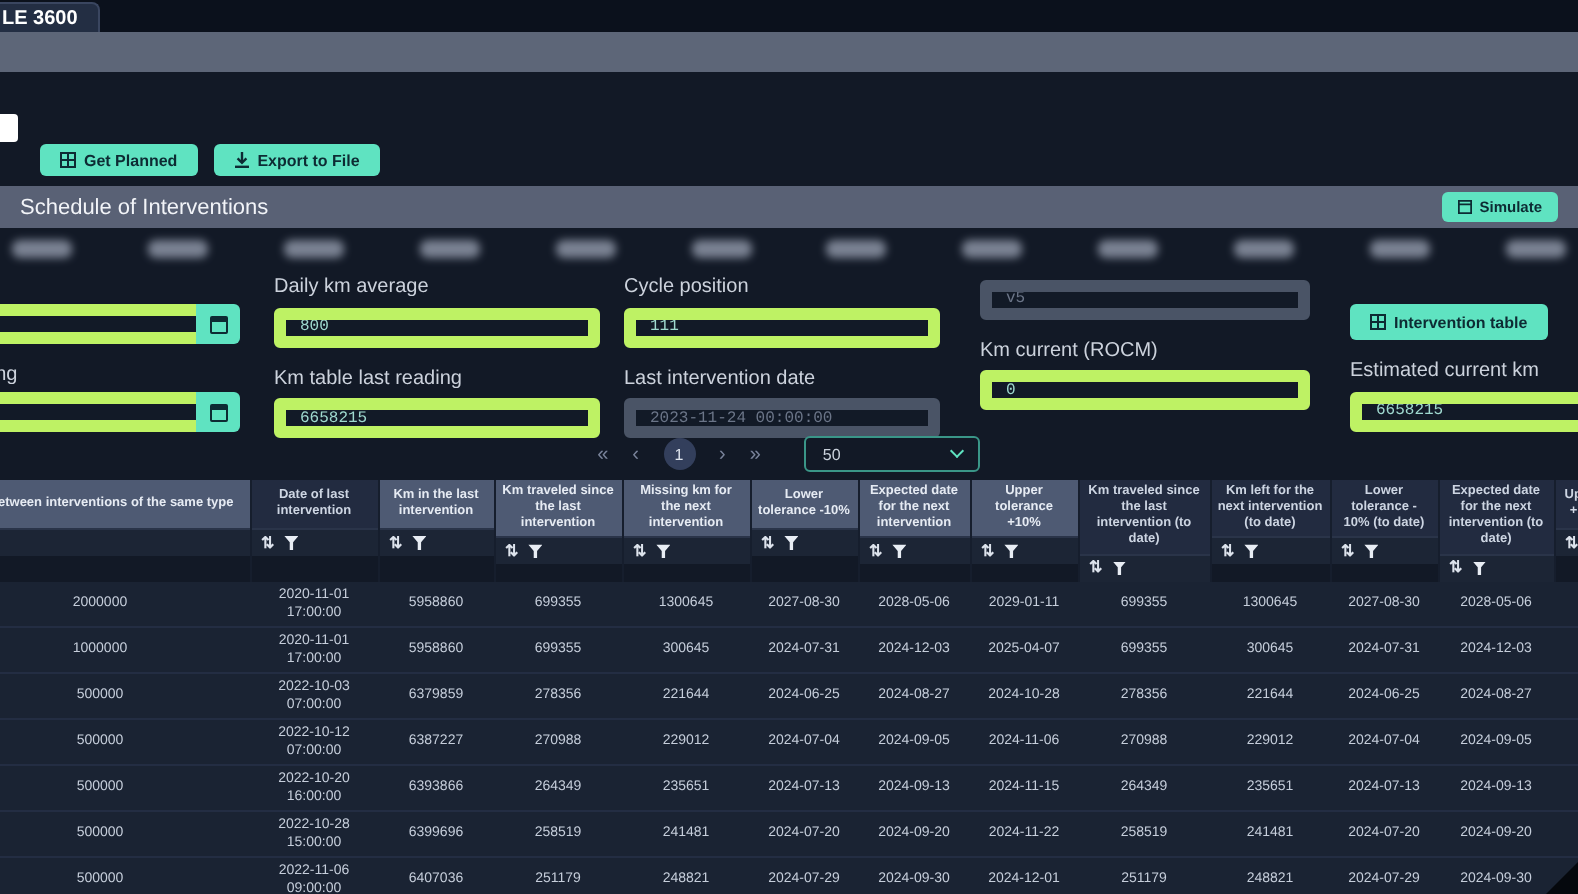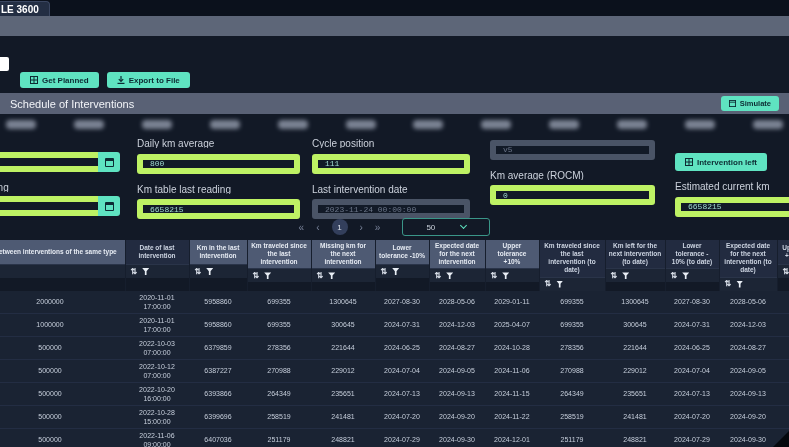--- a/index.html
+++ b/index.html
@@ -38,21 +38,21 @@
   .inp.disabled { border-color:#4a5466; color:#6b7588; }
   .dategrp { display:flex; }
   .dategrp .inp { flex:1; border-radius:3px 0 0 3px; border-right:none; }
   .calbtn { width:22px; height:20px; background:#5fe3c1; border:none; border-radius:0 3px 3px 0; display:flex; align-items:center; justify-content:center; cursor:pointer; }
   .cal-glyph { width:9px; height:9px; border:1.3px solid #0d2b33; border-top:3px solid #0d2b33; border-radius:1px; }
 
   
   .pagination { position:absolute; top:218px; left:0; right:0; display:flex; justify-content:center; align-items:center; gap:12px; color:#79839a; font-size:10px; }
   .pg-btn { cursor:pointer; }
   .page-circle { width:16px; height:16px; border-radius:50%; background:#333f5c; color:#dfe5ee; display:flex; align-items:center; justify-content:center; font-size:8px; cursor:pointer; }
-  .psel { width:88px; height:18px; border:1px solid #3a9688; border-radius:3px; color:#c9d1db; font-size:8px; display:flex; align-items:center; justify-content:space-between; padding:0 23px; margin-left:10px; cursor:pointer; }
+  .psel { width:88px; height:18px; border:1px solid #3a9688; border-radius:3px; color:#c9d1db; font-size:8px; display:flex; align-items:center; justify-content:space-between; padding:0 8px; margin-left:10px; cursor:pointer; }
   .chev { width:5px; height:5px; border-right:1.3px solid #5fe3c1; border-bottom:1.3px solid #5fe3c1; transform:rotate(45deg); margin-top:-3px; }
 
   
   .grid { position:absolute; top:240px; left:-25px; width:862px; border-collapse:collapse; table-layout:fixed; }
   .grid th { padding:0; vertical-align:top; border-right:1px solid #161e2d; }
   .th-label { min-height:24px; display:flex; align-items:center; justify-content:center; text-align:center; font-size:6.5px; font-weight:bold; color:#e6ebf3; padding:2px 3px; line-height:1.25; }
   .th-label.light { background:#4e5a73; }
   .th-label.dark  { background:#222b40; color:#cdd5e2; }
   .th-tools { background:#1c2535; height:14px; display:flex; align-items:center; gap:5px; padding:0 5px; border-top:1px solid #2a3449; }
   .sort-ic { font-size:8px; color:#dde3ec; cursor:pointer; line-height:1; }
@@ -173,37 +173,37 @@
         <div class="flabel">Last intervention date</div>
         <input class="inp disabled" disabled="" value="2023-11-24 00:00:00" style="">
       </div>
     </div>
 
     <div class="fcol c4">
       <div>
         <input class="inp disabled" disabled="" value="v5" style="">
       </div>
       <div>
-        <div class="flabel">Km average (ROCM)</div>
+        <div class="flabel">Km current (ROCM)</div>
         <input class="inp" value="0" style="">
       </div>
     </div>
 
     <div class="fcol c5">
       <div>
         <div class="flabel"></div>
         <button class="btn-teal" style="height:18px;">
           <span class="ico">
             <svg width="8" height="8" viewBox="0 0 8 8">
                 <rect x="0.5" y="0.5" width="7" height="7" fill="none" stroke="#0d2b33"></rect>
                 <line x1="4" y1="0" x2="4" y2="8" stroke="#0d2b33"></line>
                 <line x1="0" y1="4" x2="8" y2="4" stroke="#0d2b33"></line>
               </svg>
           </span>
-          <span>Intervention left</span>
+          <span>Intervention table</span>
         </button>
       </div>
       <div>
         <div class="flabel">Estimated current km</div>
         <input class="inp" value="6658215" style="">
       </div>
     </div>
   </div>
 
   <div class="pagination">

